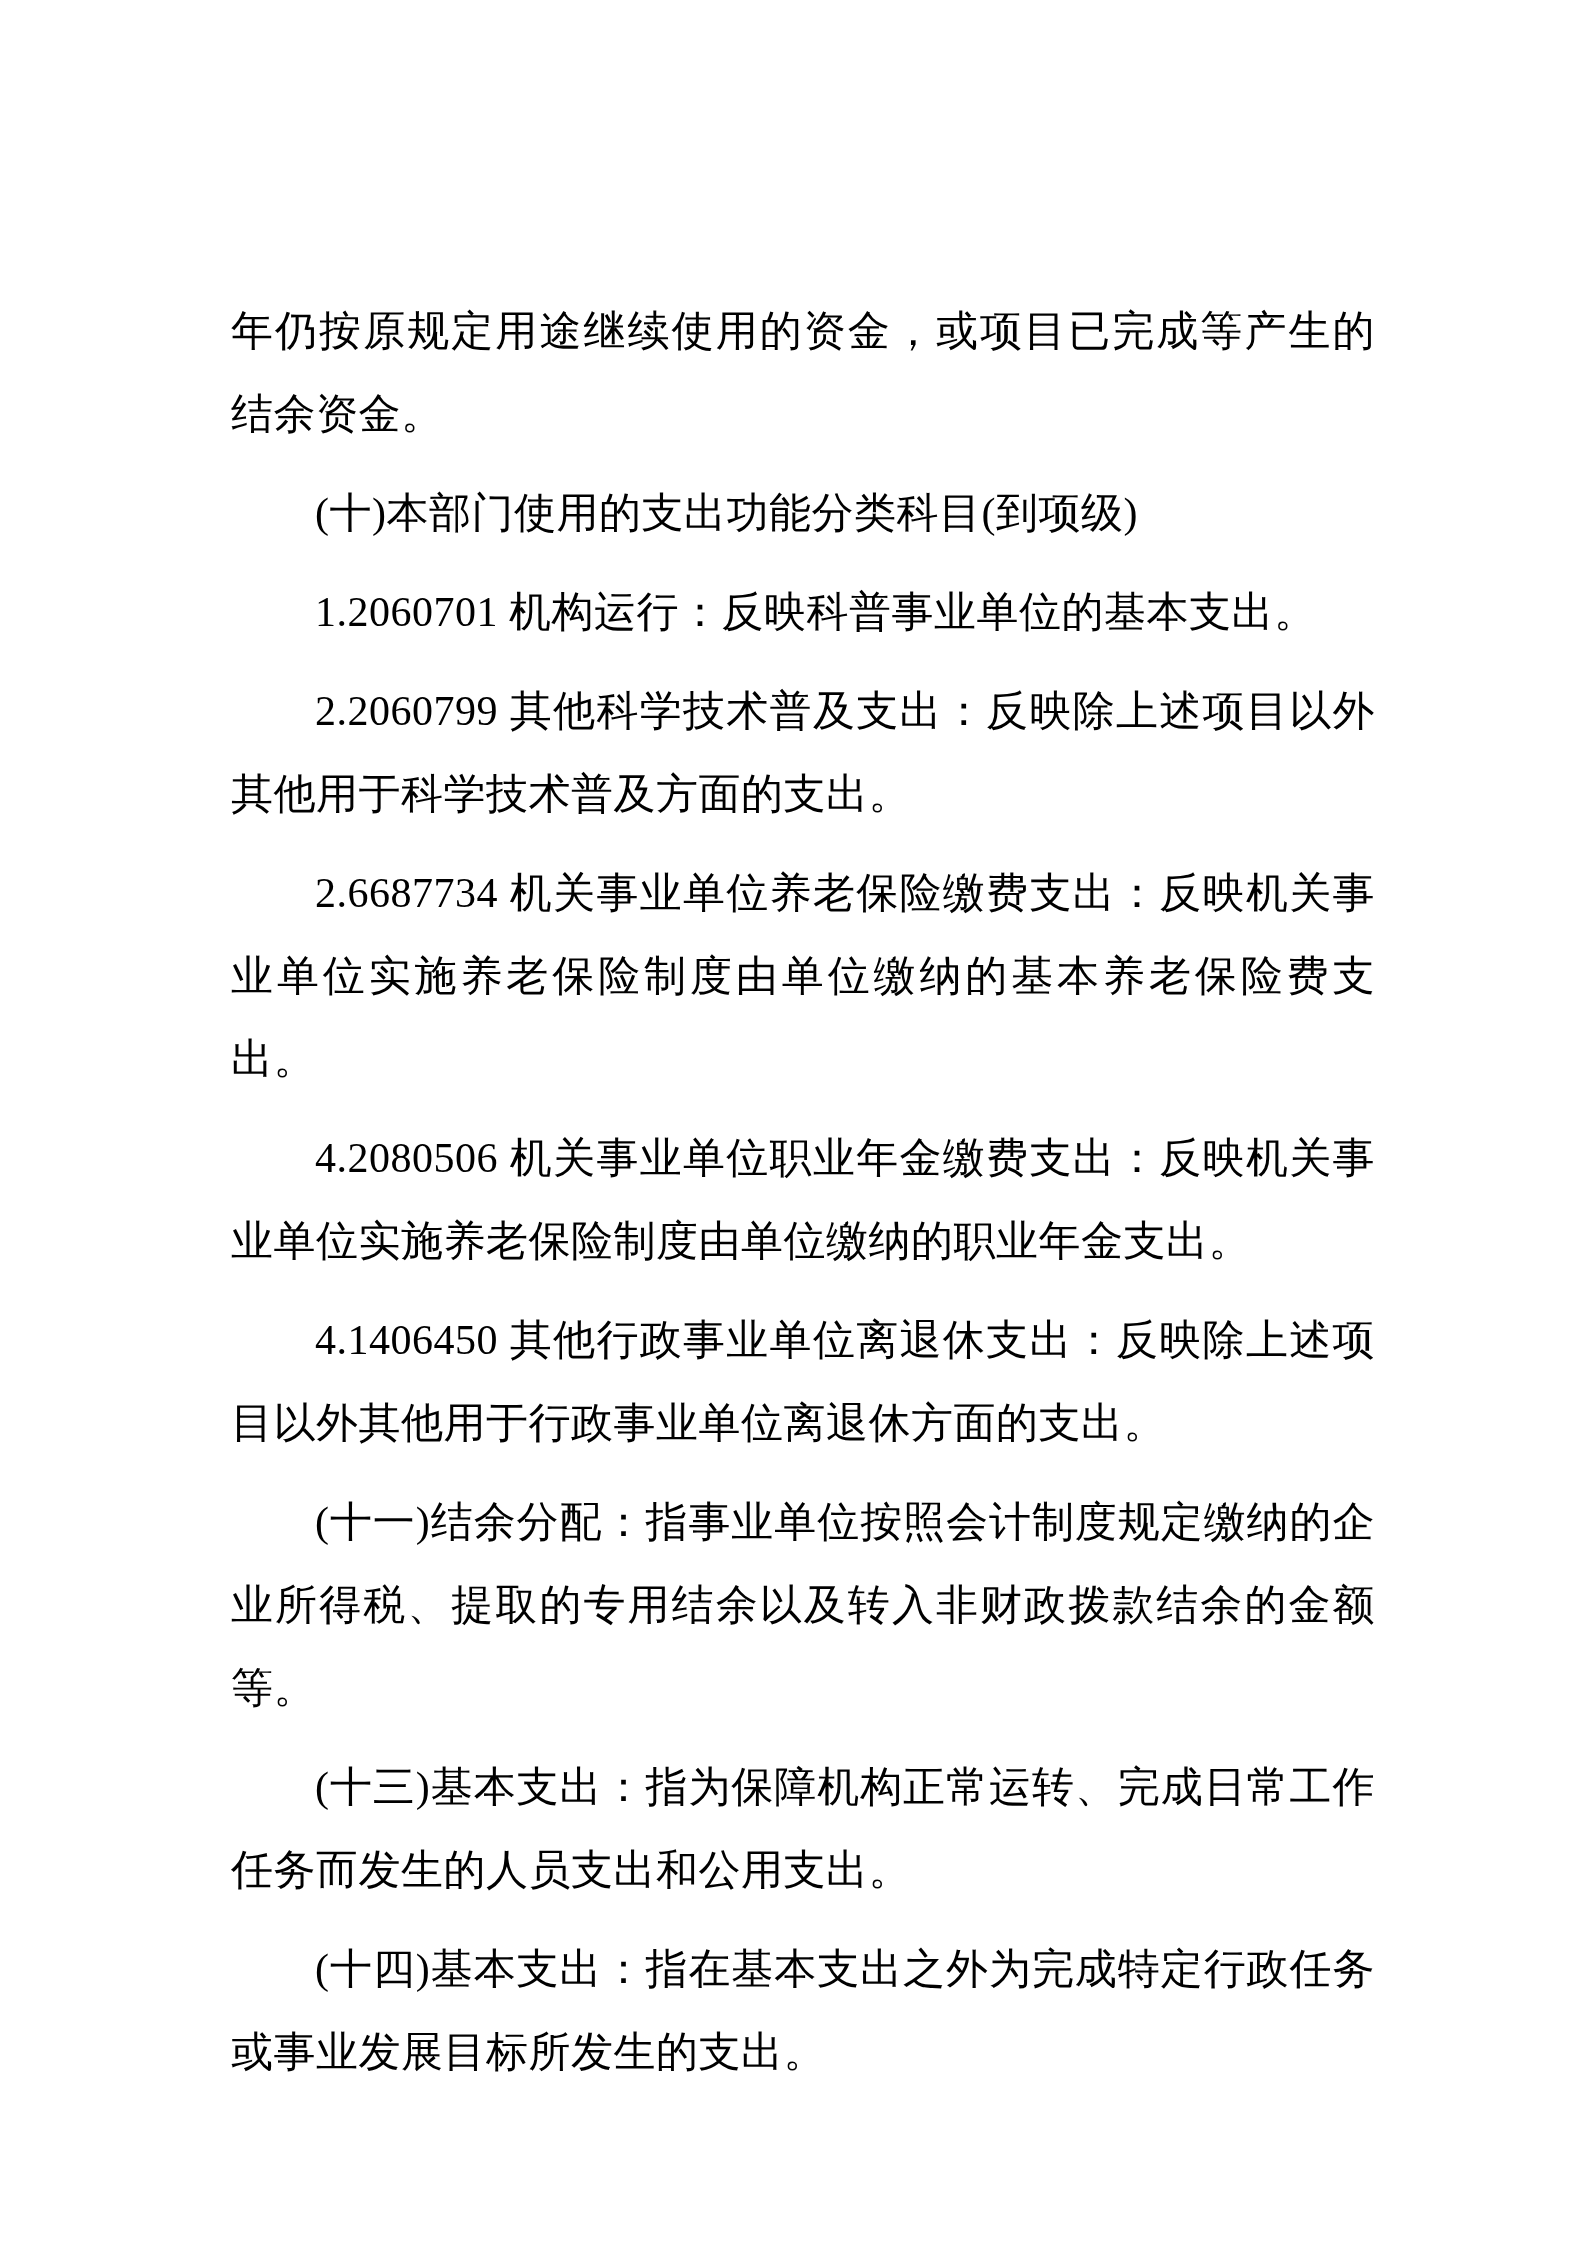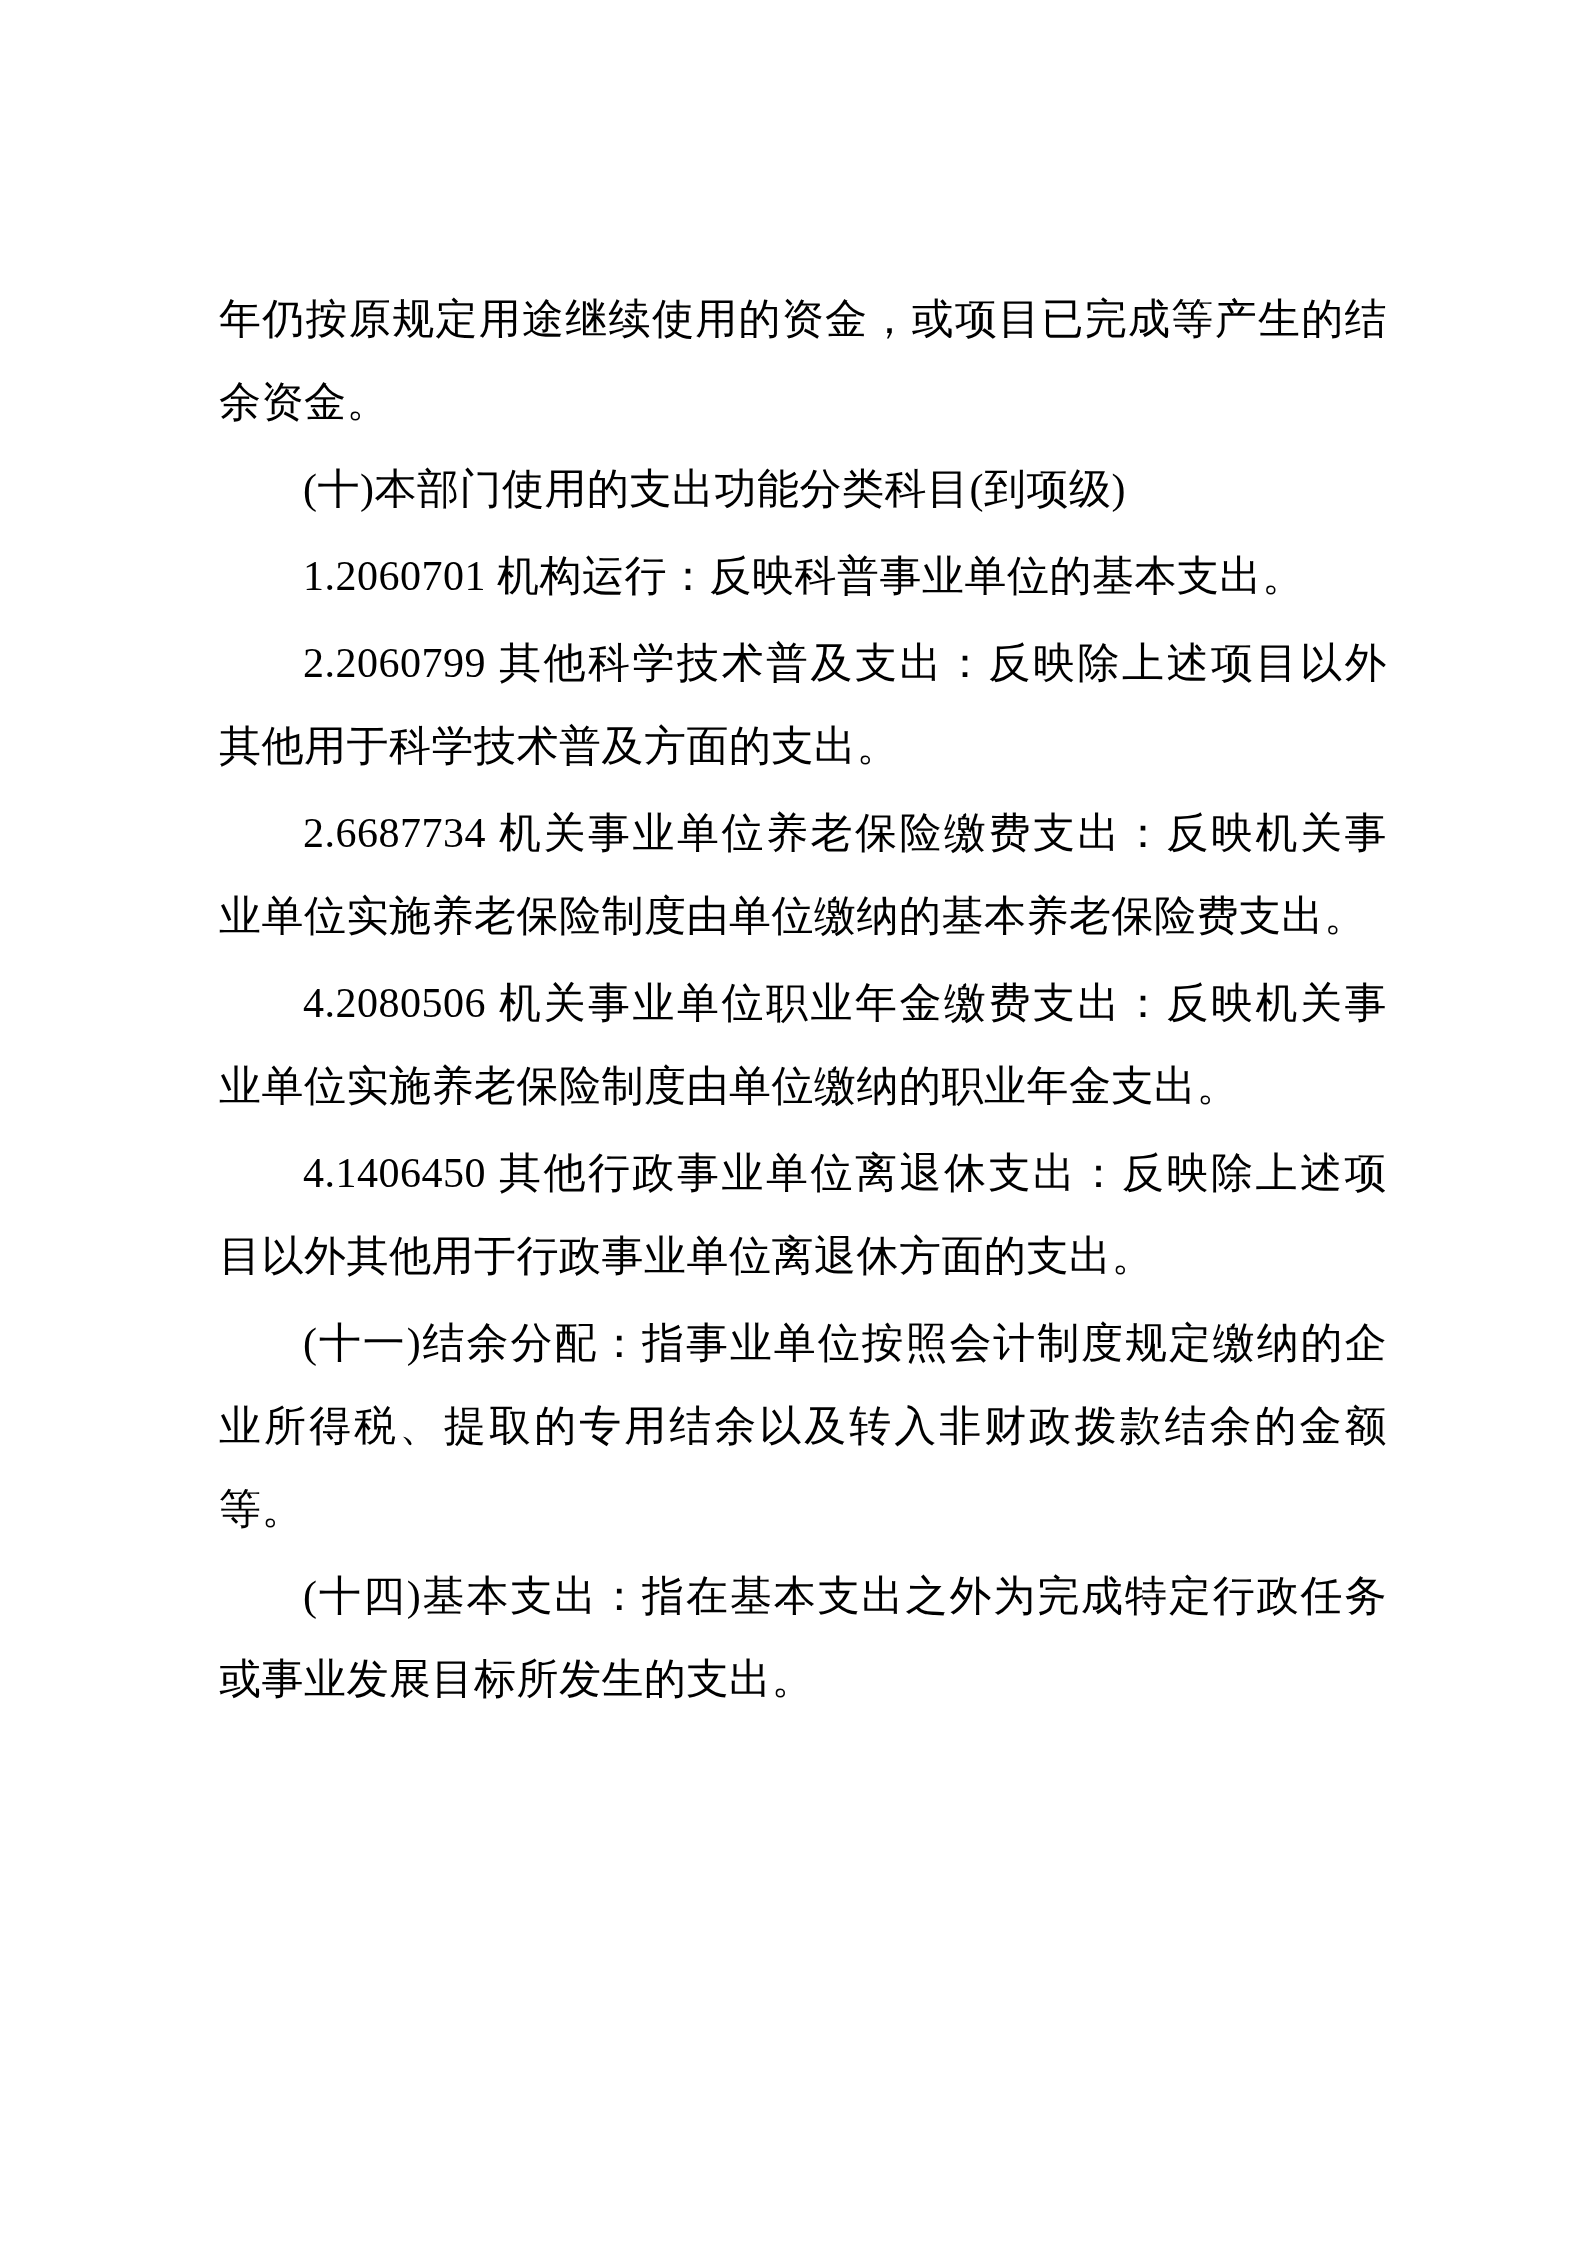--- a/index.html
+++ b/index.html
@@ -21,36 +21,37 @@
     width: 1176px;
     font-family: "Liberation Serif", "DejaVu Serif", serif;
     font-size: 42px;
     line-height: 83px;
     color: #000000;
     text-align: justify;
     text-justify: inter-character;
     letter-spacing: 0.5px;
   }
   .doc-content p {
-    margin: 4px;
+    margin: 16px;
     padding: 0;
     text-indent: 2em;
   }
   .doc-content p.continuation {
     text-indent: 0;
   }
 </style>
 </head>
 <body>
 
 <div class="page">
   <div class="doc-content">
     <p class="continuation">年仍按原规定用途继续使用的资金，或项目已完成等产生的结余资金。</p>
     <p>(十)本部门使用的支出功能分类科目(到项级)</p>
     <p>1.2060701 机构运行：反映科普事业单位的基本支出。</p>
     <p>2.2060799 其他科学技术普及支出：反映除上述项目以外其他用于科学技术普及方面的支出。</p>
     <p>2.6687734 机关事业单位养老保险缴费支出：反映机关事业单位实施养老保险制度由单位缴纳的基本养老保险费支出。</p>
     <p>4.2080506 机关事业单位职业年金缴费支出：反映机关事业单位实施养老保险制度由单位缴纳的职业年金支出。</p>
     <p>4.1406450 其他行政事业单位离退休支出：反映除上述项目以外其他用于行政事业单位离退休方面的支出。</p>
     <p>(十一)结余分配：指事业单位按照会计制度规定缴纳的企业所得税、提取的专用结余以及转入非财政拨款结余的金额等。</p>
+    <p>(十三)基本支出：指为保障机构正常运转、完成日常工作任务而发生的人员支出和公用支出。</p>
     <p>(十四)基本支出：指在基本支出之外为完成特定行政任务或事业发展目标所发生的支出。</p>
   </div>
 </div>
 
 </body></html>

